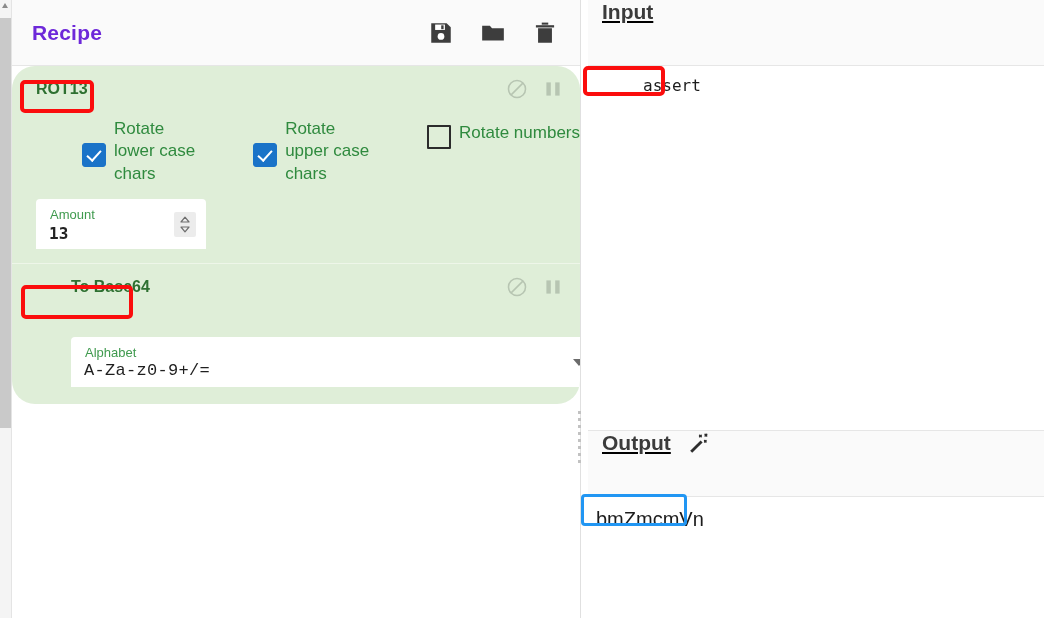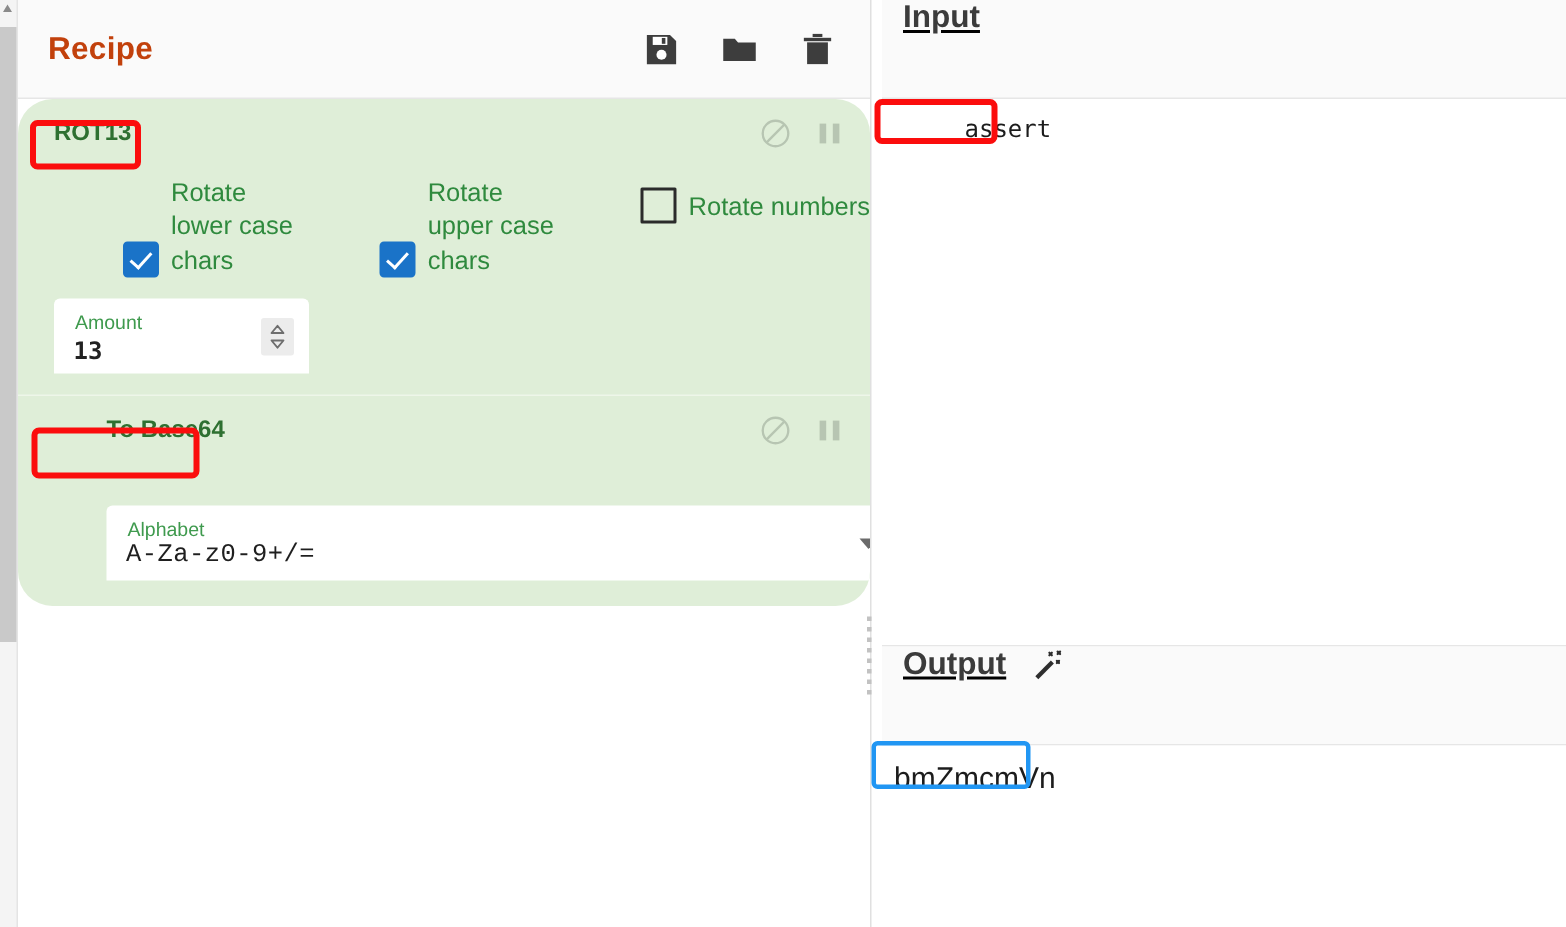--- a/index.html
+++ b/index.html
@@ -61,21 +61,21 @@
     box-sizing: border-box;
     background: #fafafa;
     border-bottom: 1px solid #e6e6e6;
     display: flex;
     align-items: center;
     padding: 0 18px 0 20px;
   }
   .panel-title {
     font-size: 21px;
     font-weight: bold;
-    color: #c2410c;
+    color: #6d28d9;
     letter-spacing: .2px;
   }
   .header-spacer { flex: 1 1 auto; }
   .header-icons {
     display: flex;
     align-items: center;
     gap: 26px;
     padding-right: 4px;
   }
   .hdr-icon {
@@ -125,21 +125,21 @@
 
   
   .args-row {
     display: flex;
     align-items: flex-start;
     padding: 6px 0 0 24px;
     gap: 0;
   }
   .arg-check {
     display: flex;
-    align-items: flex-end;
+    align-items: center;
     gap: 8px;
     padding-left: 46px;
   }
   .arg-check.w1 { width: 178px; }
   .arg-check.w2 { width: 182px; }
   .cbox {
     flex: 0 0 auto;
     width: 24px; height: 24px;
     border-radius: 3px;
     box-sizing: border-box;

